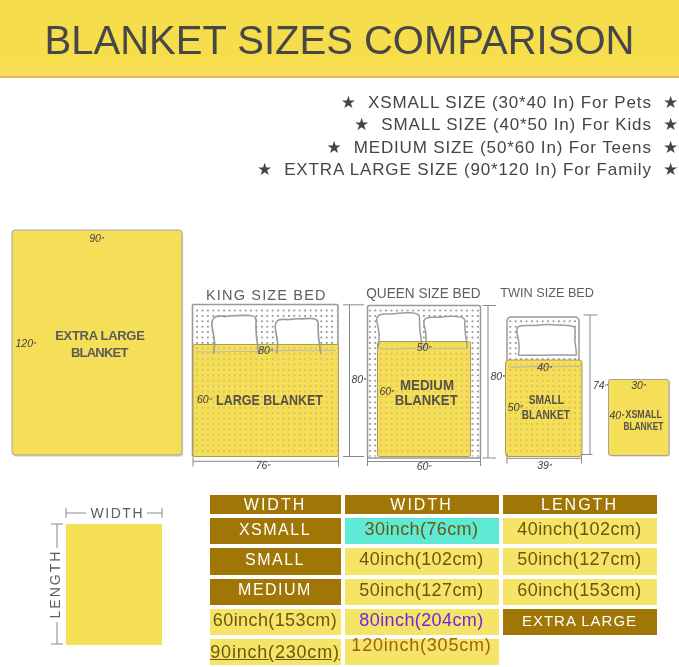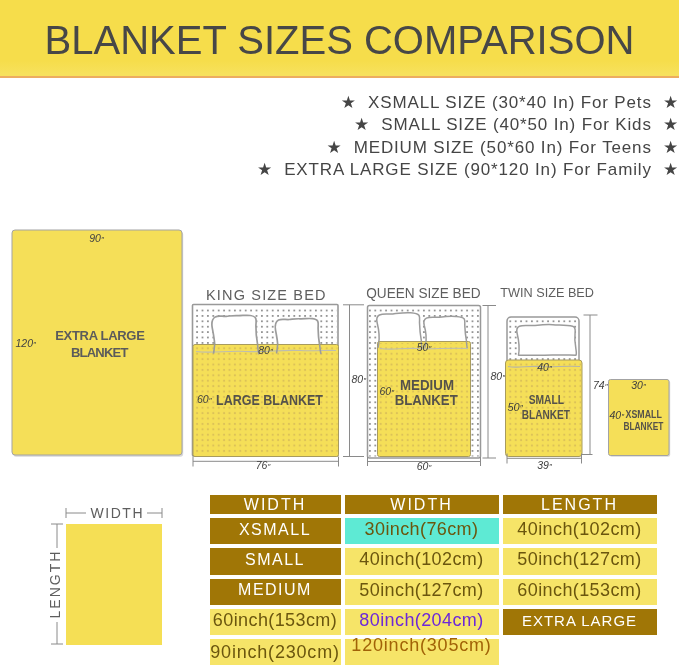--- a/index.html
+++ b/index.html
@@ -215,16 +215,16 @@
 
   <div style="background:#F6E468;color:#6B560E;font-size:18px;letter-spacing:0.4px;display:flex;align-items:center;justify-content:center;padding-bottom:3px;box-sizing:border-box;">60inch(153cm)</div>
 
 
   <div style="background:#F6E468;color:#6B560E;font-size:18px;letter-spacing:0.4px;display:flex;align-items:center;justify-content:center;padding-bottom:3px;box-sizing:border-box;">60inch(153cm)</div>
 
   <div style="background:#F6E468;color:#6d28d9;font-size:18px;letter-spacing:0.4px;display:flex;align-items:center;justify-content:center;padding-bottom:3px;box-sizing:border-box;">80inch(204cm)</div>
 
   <div style="background:#A07606;color:#fff;font-size:15px;letter-spacing:1px;display:flex;align-items:center;justify-content:center;padding-bottom:3px;box-sizing:border-box;">EXTRA LARGE</div>
 
-  <div style="background:#F6E468;color:#6B560E;font-size:18px;letter-spacing:0.8px;display:flex;align-items:center;justify-content:center;padding-bottom:0;box-sizing:border-box;">90inch(230cm)</div>
+  <div style="background:#F6E468;color:#6B560E;font-size:18px;letter-spacing:0.8px;display:flex;align-items:center;justify-content:center;padding-bottom:0;box-sizing:border-box;text-decoration:underline;">90inch(230cm)</div>
 
   <div style="background:#F6E468;color:#a16207;font-size:18px;letter-spacing:0.8px;display:flex;align-items:center;justify-content:center;padding-bottom:14px;box-sizing:border-box;">120inch(305cm)</div>
 </div>
 
 </body></html>

